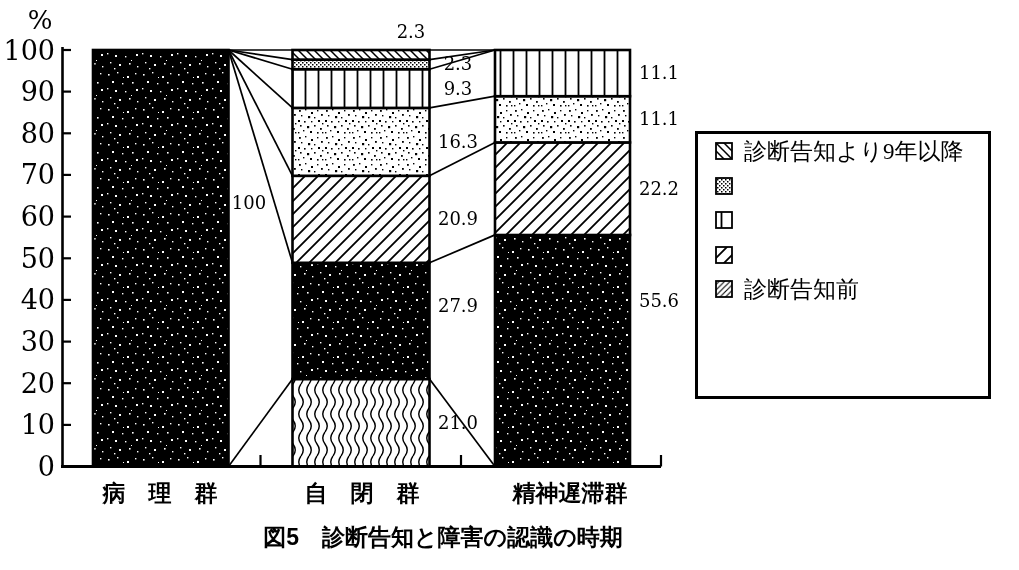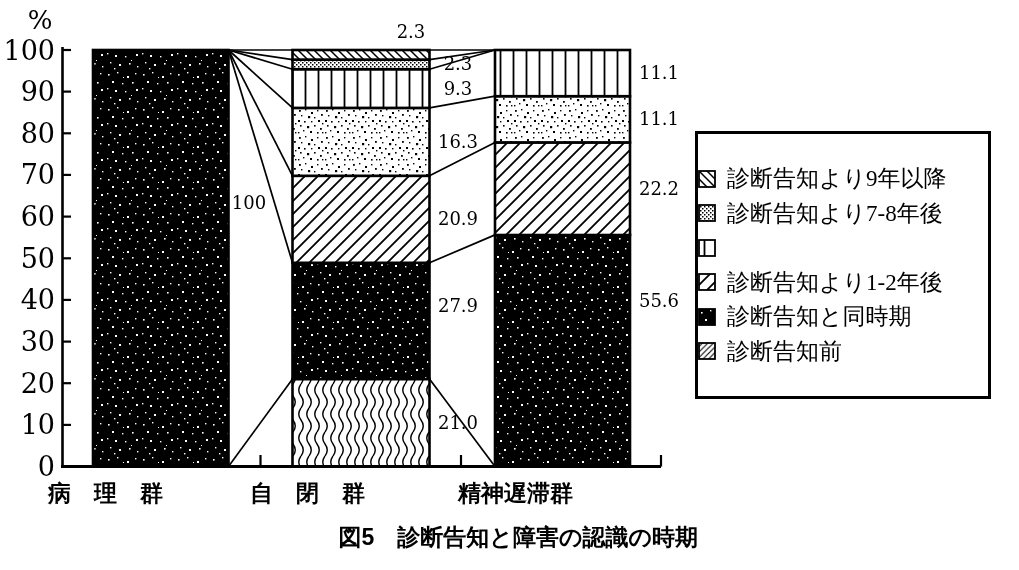--- a/index.html
+++ b/index.html
@@ -1,34 +1,34 @@
 <!DOCTYPE html>
 <html><head>
 <meta charset="utf-8">
 <style>
   html,body{margin:0;padding:0;background:#fff;}
   #root{position:relative;width:1019px;height:570px;background:#ffffff;overflow:hidden;
         font-family:"Liberation Sans",sans-serif;color:#000;}
   #defs-svg{position:absolute;width:0;height:0;}
   #chart-svg{position:absolute;left:0;top:0;}
-  .catlabel{position:absolute;top:478px;width:224px;text-align:left;
+  .catlabel{position:absolute;top:478px;width:224px;text-align:center;
             font-size:23px;font-weight:bold;white-space:nowrap;
             font-family:"Liberation Sans",sans-serif;}
   #cat0{left:48px;}
   #cat1{left:250px;}
   #cat2{left:458px;}
   #unit{position:absolute;left:22px;top:5px;width:36px;text-align:center;
         font-size:26px;font-family:"DejaVu Serif","Liberation Serif",serif;}
-  #title{position:absolute;left:188px;top:522px;width:510px;text-align:right;
+  #title{position:absolute;left:188px;top:522px;width:510px;text-align:center;
          font-size:23px;font-weight:bold;white-space:nowrap;
          font-family:"Liberation Sans",sans-serif;}
   #legend{position:absolute;left:695px;top:131px;width:296px;height:268px;
           border:3px solid #000;box-sizing:border-box;background:#fff;
-          display:flex;flex-direction:column;justify-content:center;
-          }
+          display:flex;flex-direction:column;
+          padding-left:17px;}
   .lrow{display:flex;align-items:center;height:34.5px;}
   .lrow svg{margin-right:11px;flex:none;display:block;}
   .llabel{font-size:23px;line-height:1;white-space:nowrap;
           font-family:"Liberation Serif","DejaVu Serif",serif;}
 </style>
 </head>
 <body>
 
 <div id="root">
 
@@ -193,38 +193,30 @@
       <div class="lrow">
         <svg width="18" height="18">
           <rect x="1" y="1" width="16" height="16" fill="url(#pat-diagonal-backslash)" stroke="#000" stroke-width="1.8"></rect>
         </svg>
         <span class="llabel">診断告知より9年以降</span>
       </div>
       <div class="lrow">
         <svg width="18" height="18">
           <rect x="1" y="1" width="16" height="16" fill="url(#pat-dense-dots)" stroke="#000" stroke-width="1.8"></rect>
         </svg>
-        <span class="llabel">診断告知より7-8年後</span>
       </div>
       <div class="lrow">
         <svg width="18" height="18">
           <rect x="1" y="1" width="16" height="16" fill="url(#pat-vertical-stripes)" stroke="#000" stroke-width="1.8"></rect>
         </svg>
       </div>
       <div class="lrow">
         <svg width="18" height="18">
           <rect x="1" y="1" width="16" height="16" fill="url(#pat-diagonal-slash)" stroke="#000" stroke-width="1.8"></rect>
         </svg>
-        <span class="llabel">診断告知より1-2年後</span>
-      </div>
-      <div class="lrow">
-        <svg width="18" height="18">
-          <rect x="1" y="1" width="16" height="16" fill="url(#pat-black-speckle)" stroke="#000" stroke-width="1.8"></rect>
-        </svg>
-        <span class="llabel">診断告知と同時期</span>
       </div>
       <div class="lrow">
         <svg width="18" height="18">
           <rect x="1" y="1" width="16" height="16" fill="url(#pat-hatch-small)" stroke="#000" stroke-width="1.8"></rect>
         </svg>
         <span class="llabel">診断告知前</span>
       </div>
     </div>
 </div>
 

